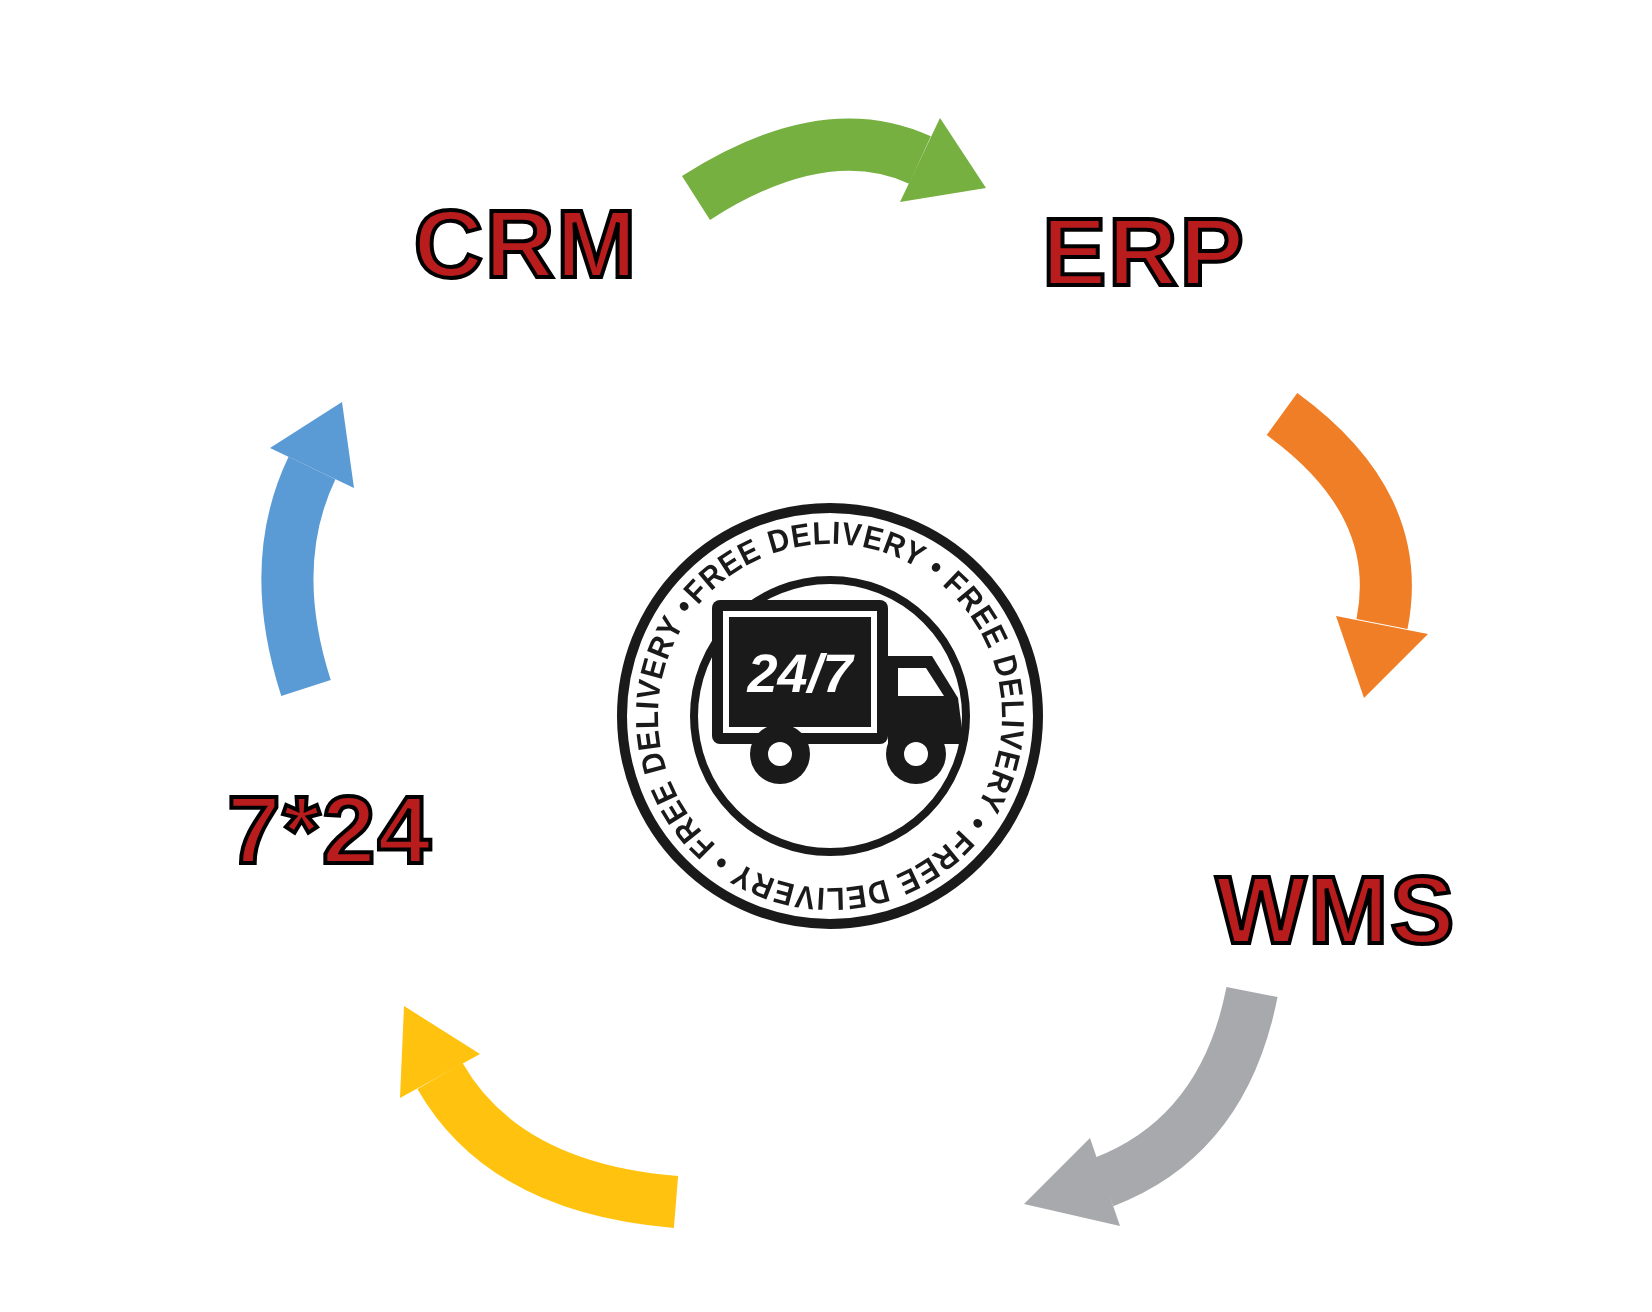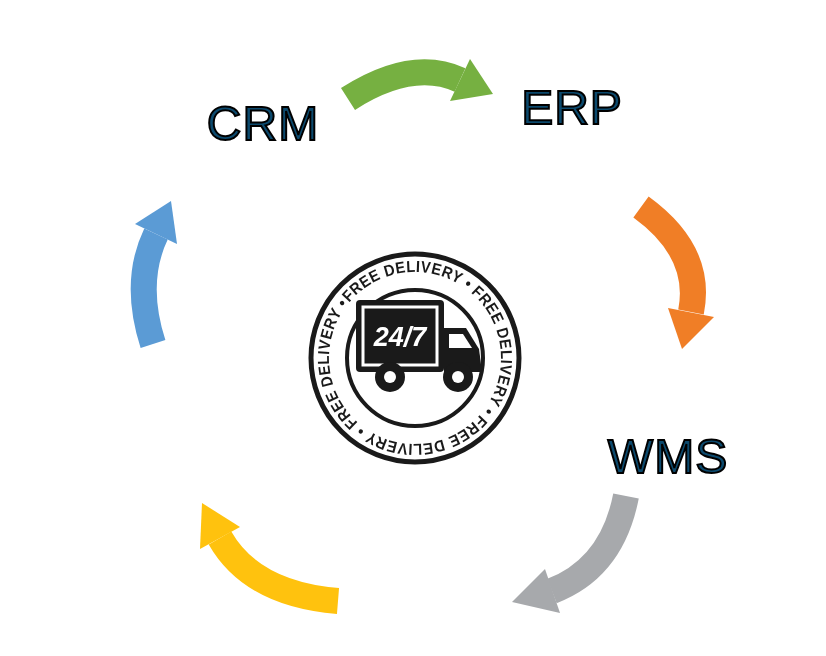--- a/index.html
+++ b/index.html
@@ -25,23 +25,23 @@
   }
   .arrow-body {
     fill: none;
     stroke-width: 26;
     stroke-linecap: butt;
   }
   .node-label {
     position: absolute;
     transform: translate(-50%, -50%);
     font-family: "Liberation Sans", sans-serif;
-    font-weight: 400;
+    font-weight: 700;
     font-size: 48px;
-    color: #0c4a6e;
+    color: #b91c1c;
     letter-spacing: 1px;
     -webkit-text-stroke: 2px #000000;
     white-space: nowrap;
     text-align: right;
   }
   .ring-text {
     font-family: "Liberation Sans", sans-serif;
     font-weight: 700;
     font-size: 16px;
     letter-spacing: 0.5px;
@@ -105,19 +105,20 @@
         <circle cx="390" cy="377" r="15" fill="#1a1a1a"></circle>
         <circle cx="390" cy="377" r="6" fill="#ffffff"></circle>
         <circle cx="458" cy="377" r="15" fill="#1a1a1a"></circle>
         <circle cx="458" cy="377" r="6" fill="#ffffff"></circle>
       </g>
     </g>
   </svg>
 
   <div class="node-label" style="left:263px; top:123px;">CRM</div>
 
-  <div class="node-label" style="left:572px; top:107px;">ERP</div>
+  <div class="node-label" style="left:572px; top:127px;">ERP</div>
 
   <div class="node-label" style="left:668px; top:420px;margin-top:36px;">WMS</div>
 
 
+  <div class="node-label" style="left:165px; top:416px;">7*24</div>
 
 </div>
 
 </body></html>

